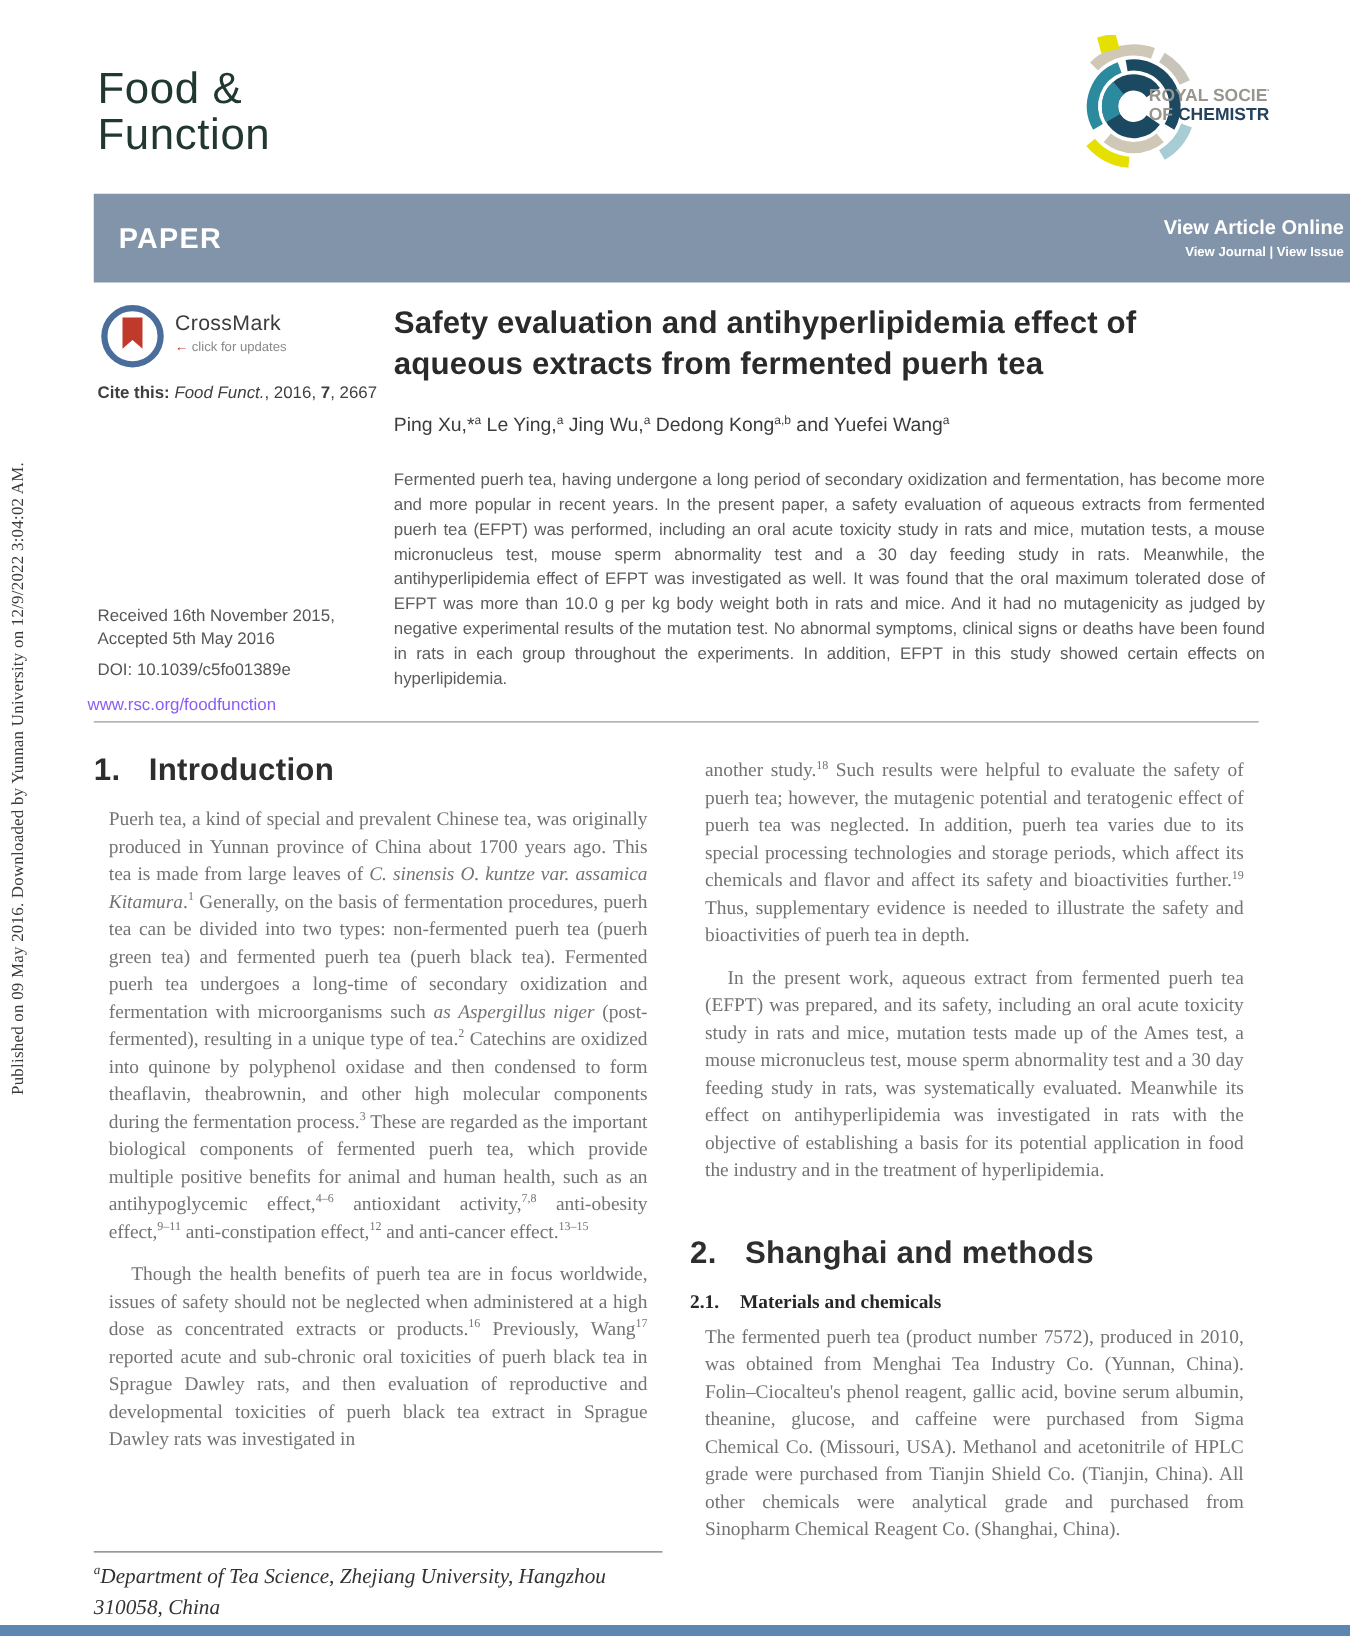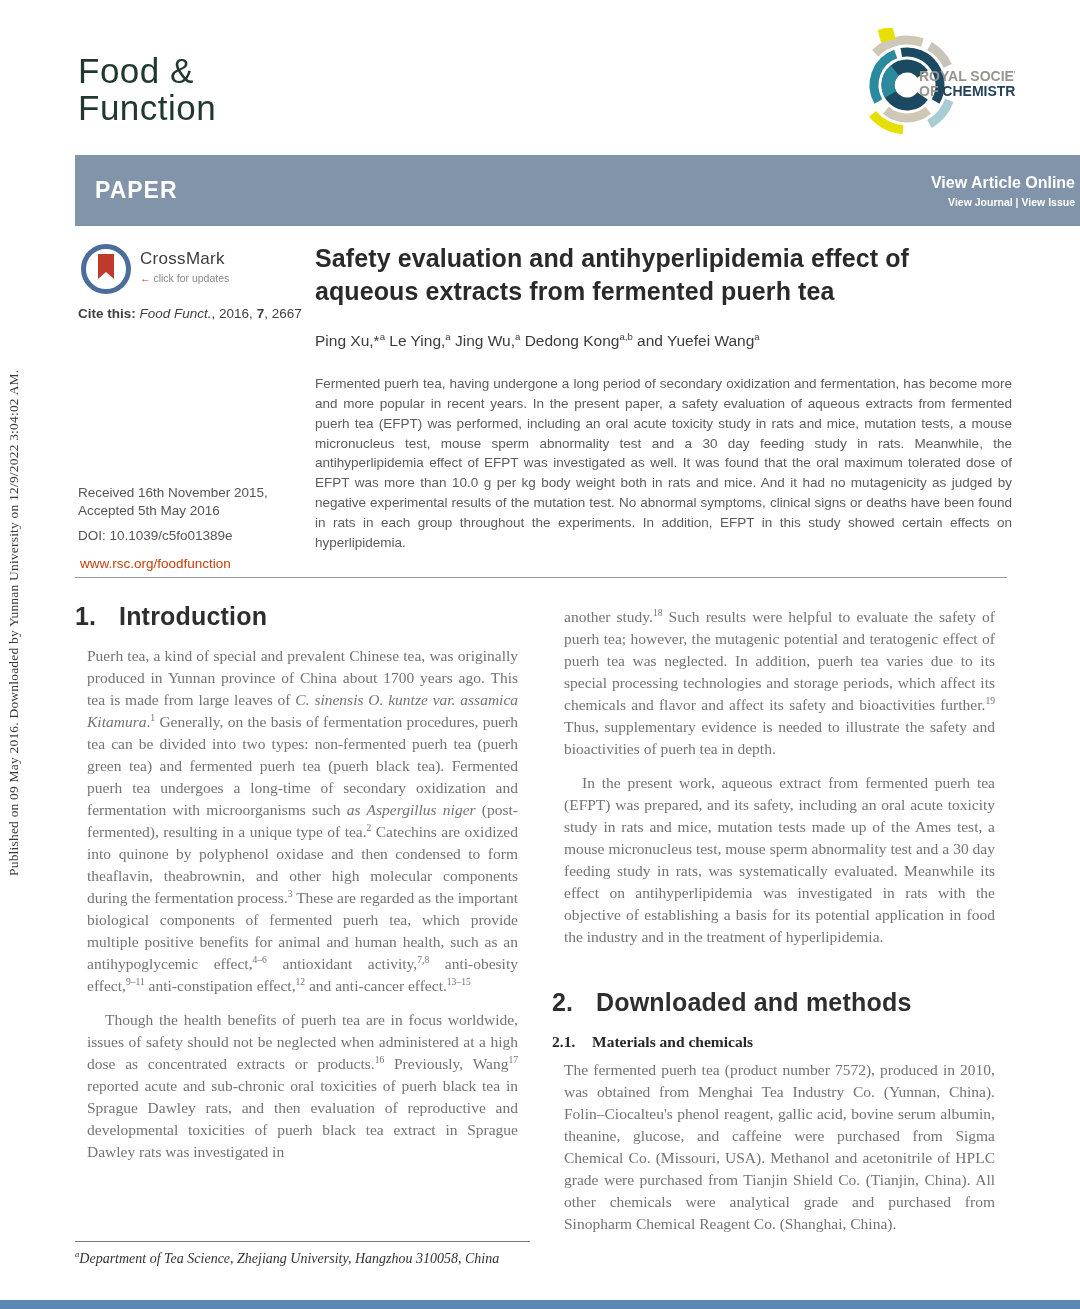--- a/index.html
+++ b/index.html
@@ -35,21 +35,21 @@
   .banner-right .links span{cursor:pointer;}
   
   .crossmark{position:absolute;left:80px;top:243px;display:flex;align-items:flex-start;cursor:pointer;}
   .crossmark-txt{margin-left:8px;margin-top:6px;}
   .crossmark-name{font-size:17px;color:#3c3c3c;letter-spacing:.3px;}
   .crossmark-sub{font-size:10.5px;color:#8a8a8a;margin-top:3px;}
   .crossmark-sub .arr{color:var(--crossmark_red);font-weight:bold;}
   .cite-line{position:absolute;left:78px;top:306px;font-size:13.5px;color:#3f3f3f;}
   .received{position:absolute;left:78px;top:484px;font-size:13.5px;color:#555;line-height:1.35;}
   .doi{position:absolute;left:78px;top:528px;font-size:13.5px;color:#555;}
-  .website{position:absolute;left:80px;top:556px;font-size:13.5px;color:#c2410c;cursor:pointer;}
+  .website{position:absolute;left:70px;top:556px;font-size:13.5px;color:#8b5cf6;cursor:pointer;}
   .title{
     position:absolute;left:315px;top:242px;width:700px;
     font-size:25px;font-weight:bold;color:#2a2a2a;line-height:1.3;letter-spacing:.1px;
   }
   .authors{position:absolute;left:315px;top:332px;width:697px;font-size:15.5px;color:#3c3c3c;}
   .abstract{
     position:absolute;left:315px;top:374px;width:697px;
     font-size:13.5px;color:#5c5c5c;line-height:1.47;text-align:justify;
   }
   .rule{position:absolute;left:75px;top:577px;width:932px;border-top:1px solid #9a9a9a;}
@@ -65,21 +65,21 @@
   .indent{text-indent:18px;}
   .mt{margin-top:2px;}
   .sub-h{
     font-family:"Liberation Serif",serif;font-size:15.5px;font-weight:bold;color:#272727;
     margin:16px 0 0 0;
   }
   .sub-h .num{display:inline-block;min-width:40px;}
   .h2-m{margin-top:40px;margin-bottom:0;}
   .footnotes{
     position:absolute;left:0;top:645px;width:455px;border-top:1px solid #777;
-    font-family:"Liberation Serif",serif;font-style:italic;font-size:14px;color:#333;
+    font-family:"Liberation Serif",serif;font-style:italic;font-size:17px;color:#333;
     line-height:1.45;padding-top:7px;
   }
   .bottom-bar{position:absolute;left:0;bottom:0;width:1080px;height:9px;background:var(--bottom_bar_blue);}
 </style>
 </head>
 <body>
 
 <div class="sidebar-note">Published on 09 May 2016. Downloaded by Yunnan University on 12/9/2022 3:04:02 AM.</div>
 
 <div class="journal-name">
@@ -150,19 +150,19 @@
     <p class="body-p">Puerh tea, a kind of special and prevalent Chinese tea, was originally produced in Yunnan province of China about 1700 years ago. This tea is made from large leaves of <i>C. sinensis O. kuntze var. assamica Kitamura</i>.<sup>1</sup> Generally, on the basis of fermentation procedures, puerh tea can be divided into two types: non-fermented puerh tea (puerh green tea) and fermented puerh tea (puerh black tea). Fermented puerh tea undergoes a long-time of secondary oxidization and fermentation with microorganisms such <i>as Aspergillus niger</i> (post-fermented), resulting in a unique type of tea.<sup>2</sup> Catechins are oxidized into quinone by polyphenol oxidase and then condensed to form theaflavin, theabrownin, and other high molecular components during the fermentation process.<sup>3</sup> These are regarded as the important biological components of fermented puerh tea, which provide multiple positive benefits for animal and human health, such as an antihypoglycemic effect,<sup>4–6</sup> antioxidant activity,<sup>7,8</sup> anti-obesity effect,<sup>9–11</sup> anti-constipation effect,<sup>12</sup> and anti-cancer effect.<sup>13–15</sup></p>
     <p class="body-p indent mt">Though the health benefits of puerh tea are in focus worldwide, issues of safety should not be neglected when administered at a high dose as concentrated extracts or products.<sup>16</sup> Previously, Wang<sup>17</sup> reported acute and sub-chronic oral toxicities of puerh black tea in Sprague Dawley rats, and then evaluation of reproductive and developmental toxicities of puerh black tea extract in Sprague Dawley rats was investigated in</p>
     <div class="footnotes">
       <div><sup>a</sup>Department of Tea Science, Zhejiang University, Hangzhou 310058, China</div>
     </div>
   </div>
 
   <div class="col">
     <p class="body-p" style="margin-top:10px;">another study.<sup>18</sup> Such results were helpful to evaluate the safety of puerh tea; however, the mutagenic potential and teratogenic effect of puerh tea was neglected. In addition, puerh tea varies due to its special processing technologies and storage periods, which affect its chemicals and flavor and affect its safety and bioactivities further.<sup>19</sup> Thus, supplementary evidence is needed to illustrate the safety and bioactivities of puerh tea in depth.</p>
     <p class="body-p indent mt">In the present work, aqueous extract from fermented puerh tea (EFPT) was prepared, and its safety, including an oral acute toxicity study in rats and mice, mutation tests made up of the Ames test, a mouse micronucleus test, mouse sperm abnormality test and a 30 day feeding study in rats, was systematically evaluated. Meanwhile its effect on antihyperlipidemia was investigated in rats with the objective of establishing a basis for its potential application in food the industry and in the treatment of hyperlipidemia.</p>
-    <div class="sec-h h2-m"><span class="num">2.</span><span>Downloaded and methods</span></div>
+    <div class="sec-h h2-m"><span class="num">2.</span><span>Shanghai and methods</span></div>
     <div class="sub-h"><span class="num">2.1.</span><span>Materials and chemicals</span></div>
     <p class="body-p" style="margin-top:8px;">The fermented puerh tea (product number 7572), produced in 2010, was obtained from Menghai Tea Industry Co. (Yunnan, China). Folin–Ciocalteu's phenol reagent, gallic acid, bovine serum albumin, theanine, glucose, and caffeine were purchased from Sigma Chemical Co. (Missouri, USA). Methanol and acetonitrile of HPLC grade were purchased from Tianjin Shield Co. (Tianjin, China). All other chemicals were analytical grade and purchased from Sinopharm Chemical Reagent Co. (Shanghai, China).</p>
   </div>
 </div>
 
 <div class="bottom-bar"></div>
 
 </body></html>

